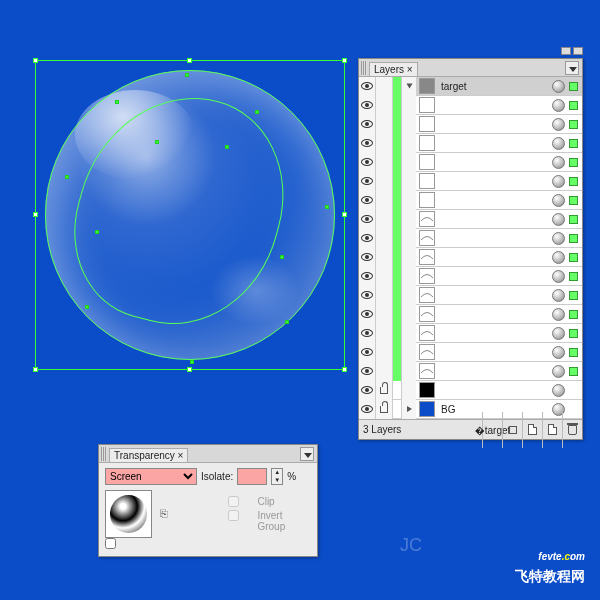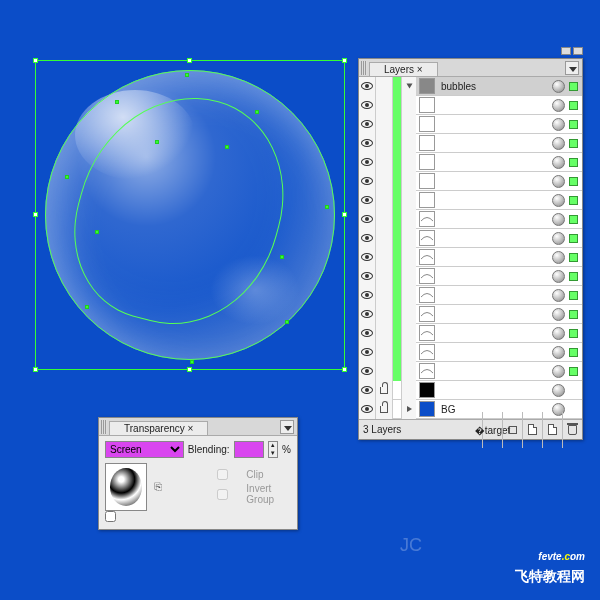--- a/index.html
+++ b/index.html
@@ -17,21 +17,21 @@
 .selection{position:absolute;left:10px;top:5px;width:310px;height:310px;border:1px solid #3f3}
 .handle{position:absolute;width:5px;height:5px;background:#fff;border:1px solid #3f3}
 .path-overlay{position:absolute;left:20px;top:15px;width:290px;height:290px;border-radius:50%;border:1px solid #5f5;pointer-events:none}
 .path-overlay2{position:absolute;left:55px;top:40px;width:200px;height:230px;border-radius:60% 50% 55% 45%;border:1px solid #5f5;transform:rotate(15deg)}
 .anchor{position:absolute;width:4px;height:4px;background:#3f3;border:1px solid #2c2}
 
 
 .panel{position:absolute;background:#ececec;border:1px solid #888;box-shadow:1px 1px 3px rgba(0,0,0,.35);font-size:10px;color:#222}
 .panel-tabrow{display:flex;align-items:center;background:#d8d8d8;border-bottom:1px solid #aaa;position:relative;height:18px}
 .panel-grip{width:6px;height:14px;margin:0 2px;background:repeating-linear-gradient(90deg,#999,#999 1px,#ddd 1px,#ddd 2px)}
-.tab{background:#ececec;border:1px solid #aaa;border-bottom:none;padding:1px 14px;margin-top:2px}
+.tab{background:#ececec;border:1px solid #aaa;border-bottom:none;padding:1px 4px;margin-top:2px}
 .panel-menu{position:absolute;right:3px;top:2px;width:14px;height:14px;border:1px solid #999;background:#eee;cursor:pointer}
 .panel-menu::after{content:'';position:absolute;left:3px;top:5px;border-left:4px solid transparent;border-right:4px solid transparent;border-top:5px solid #333}
 
 
 .layers{left:358px;top:58px;width:225px}
 .layers .dock{position:absolute;right:-1px;top:-12px;width:36px;height:10px;display:flex;gap:2px;justify-content:flex-end}
 .layers .dock span{width:10px;height:8px;background:#ddd;border:1px solid #888}
 .layer-row{display:flex;align-items:center;height:19px;border-bottom:1px solid #ccc;background:#fff}
 .layer-row.header{background:#d0d0d0}
 .vis,.lock{width:17px;height:19px;border-right:1px solid #ccc;display:flex;align-items:center;justify-content:center;background:#f5f5f5}
@@ -43,35 +43,35 @@
 .swatch{width:16px;height:16px;margin:0 3px;border:1px solid #999;background:#fff;display:flex;align-items:center;justify-content:center;overflow:hidden}
 .name{flex:1;padding-left:3px}
 .target{width:13px;height:13px;border-radius:50%;margin-right:4px;background:radial-gradient(circle at 35% 30%,#fff,#aaa 70%,#666);border:1px solid #777}
 .edit-ind{width:9px;height:9px;margin-right:4px}
 .edit-ind.on{background:#6f6;border:1px solid #393}
 .layers-status{display:flex;align-items:center;height:20px;background:#e5e5e5;border-top:1px solid #aaa;padding-left:4px;gap:5px}
 .layers-status .btns{margin-left:auto;display:flex}
 .ftr-btn{width:20px;height:36px;border-left:1px solid #bbb;display:flex;align-items:center;justify-content:center;cursor:pointer}
 
 
-.transp{left:98px;top:417px;width:200px}
+.transp{left:98px;top:444px;width:220px}
 .transp-body{padding:5px 6px 7px}
 .row{display:flex;align-items:center;margin-bottom:5px;gap:4px}
-select,input[type=text]{font-size:10px;border:1px solid #888;background:#d946ef;height:17px}
+select,input[type=text]{font-size:10px;border:1px solid #888;background:#fca5a5;height:17px}
 select{width:92px}
 .op-input{width:30px;text-align:right;padding-right:2px}
 .stepper{width:12px;height:17px;display:flex;flex-direction:column;border:1px solid #888;background:#eee}
 .stepper span{flex:1;font-size:6px;text-align:center;line-height:7px}
 .thumb-row{display:flex;align-items:center;gap:6px}
 .thumb{width:48px;height:48px;border:1px solid #888;background:#fff;position:relative;overflow:hidden}
 .thumb-art{position:absolute;inset:4px;border-radius:50%;background:radial-gradient(circle at 35% 30%,#fff 8%,#000 40%,#fff 60%,#000 100%)}
 .link{width:12px;height:24px;display:flex;align-items:center;justify-content:center;color:#555}
 .thumb-empty{width:48px;height:48px}
 .checks{display:flex;flex-direction:column;gap:3px;color:#999}
-.chk{display:flex;align-items:center;gap:18px}
+.chk{display:flex;align-items:flex-start;gap:18px}
 .chk input{width:11px;height:11px}
 .chk.enabled{color:#222}
 
 
 .watermark{position:absolute;right:15px;bottom:14px;text-align:right;color:#fff}
 .watermark .main{font-size:26px;font-weight:bold;font-style:italic}
 .watermark .main .c{color:#ff0}
 .watermark .sub{font-size:14px;font-weight:bold;margin-top:1px}
 .jc{position:absolute;right:178px;bottom:44px;color:rgba(255,255,255,.25);font-size:18px;font-weight:300}
 
@@ -132,21 +132,21 @@
       <div class="layer-row header">
         <div class="vis">
           <div class="eye"></div>
         </div>
         <div class="lock"></div>
         <div class="sel-col on"></div>
         <div class="indent">
           <div class="tri down"></div>
         </div>
         <div class="swatch" style="background:#888"></div>
-        <div class="name">bubbles</div>
+        <div class="name">target</div>
         <div class="target"></div>
         <div class="edit-ind on"></div>
       </div>
       <div class="layer-row">
         <div class="vis">
           <div class="eye"></div>
         </div>
         <div class="lock"></div>
         <div class="sel-col on"></div>
         <div class="indent"></div>
@@ -416,21 +416,21 @@
   <div class="panel-tabrow">
     <div class="panel-grip"></div>
     <div class="tab"><span>Transparency</span> <span>×</span></div>
     <div class="panel-menu"></div>
   </div>
   <div class="transp-body">
     <div class="row">
       <select>
         <option>Screen</option>
       </select>
-      <span>Blending:</span>
+      <span>Isolate:</span>
       <input type="text" class="op-input" value="" style="">
       <div class="stepper">
           <span>▲</span>
           <span>▼</span>
         </div>
       <span>%</span>
     </div>
     <div class="thumb-row">
       <div class="thumb">
           <div class="thumb-art"></div>

